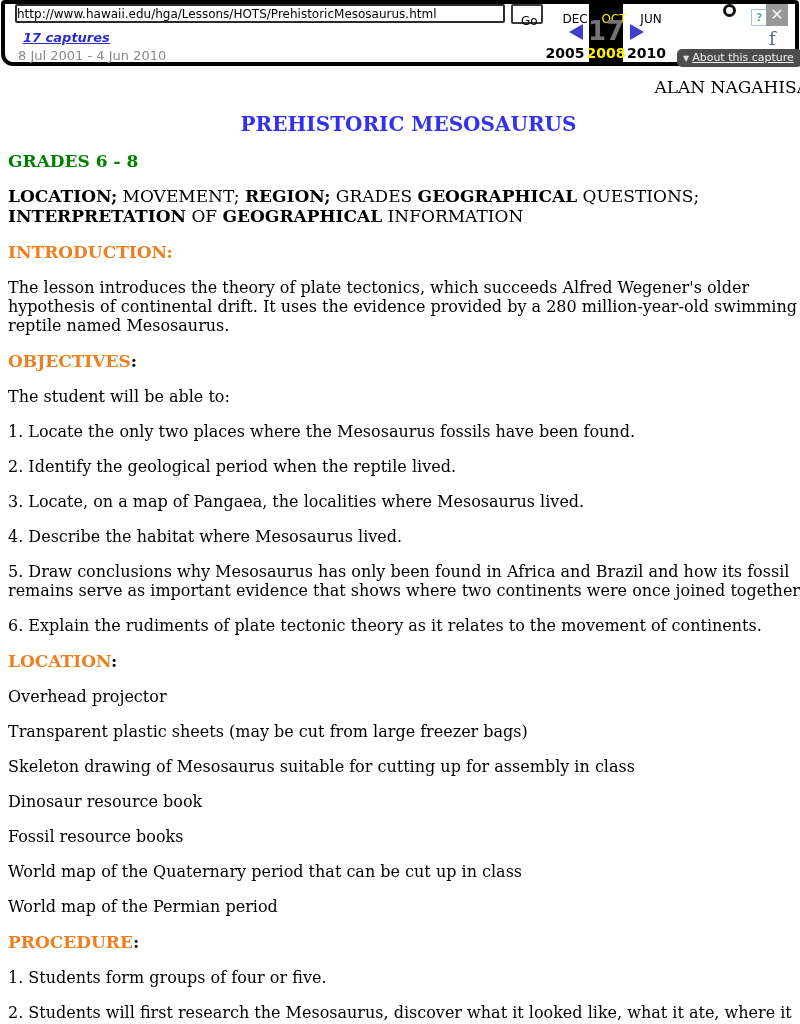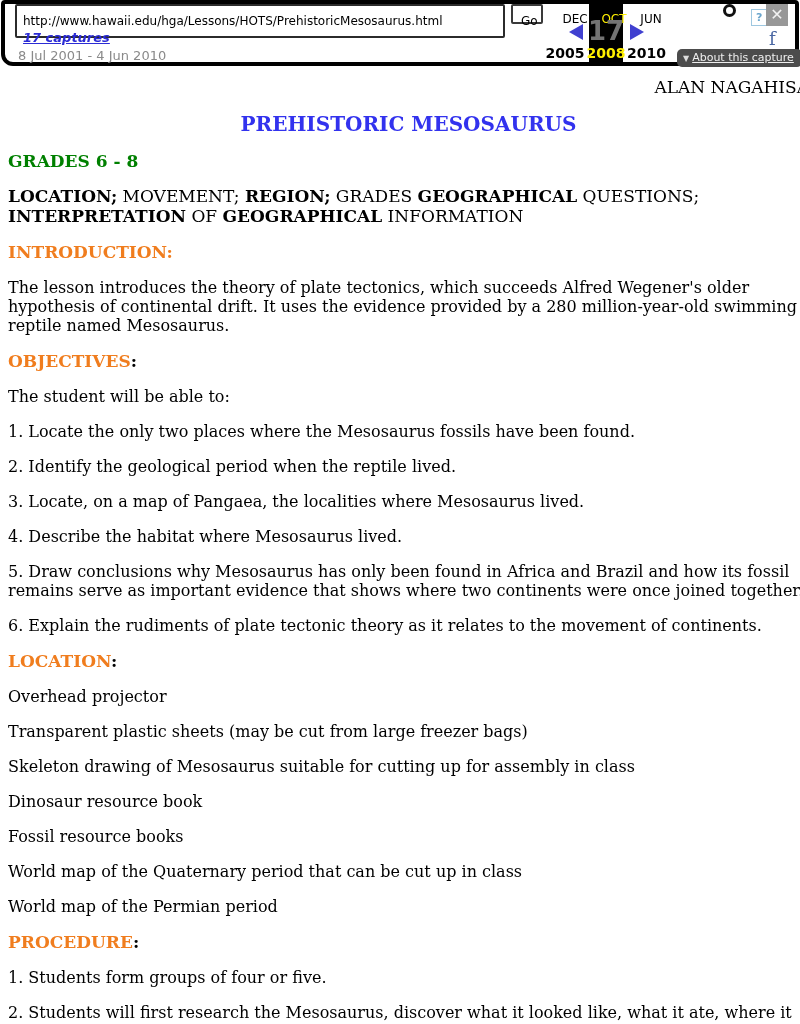--- a/index.html
+++ b/index.html
@@ -4,22 +4,22 @@
 <style>
   html, body { margin:0; padding:0; background:#fff; }
   body { width:800px; height:1024px; overflow:hidden; position:relative;
          font-family:"DejaVu Serif", serif; color:#000; }
 
   
   .wb { position:relative; box-sizing:border-box; width:798px; height:66px; margin-left:1px;
         background:#fff; border:4px solid #000; border-radius:4px 4px 12px 12px;
         font-family:"DejaVu Sans", sans-serif; z-index:5; }
   .wb * { box-sizing:border-box; }
-  .wb-url { position:absolute; left:10px; top:0px; width:490px; height:34px;
-            border:2px solid #2b2b2b; font:12px "DejaVu Sans", sans-serif; padding:0 6px;
+  .wb-url { position:absolute; left:10px; top:0px; width:490px; height:19px;
+            border:2px solid #2b2b2b; font:12px "DejaVu Sans", sans-serif; padding:0 0;
             color:#000; background:#fff; border-radius:2px; }
   .wb-go { position:absolute; left:506px; top:0px; width:32px; height:20px;
            border:2px solid #3a3a3a; background:#fff; font:12px "DejaVu Sans", sans-serif;
            color:#000; border-radius:2px; padding:8px; }
   .wb-captures { position:absolute; left:18px; top:26px; color:#2b2bd5; font-weight:bold;
                  font-size:13px; text-decoration:underline; cursor:pointer;font-style:italic; }
   .wb-range { position:absolute; left:13px; top:44px; color:#8a8a8a; font-size:13px; }
 
   .wb-col { position:absolute; left:584px; top:-4px; width:34px; height:66px; background:#000; }
   .wb-month { position:absolute; top:8px; font-size:12px; font-weight:normal; color:#000; width:36px; text-align:center;margin-left:8px; }

